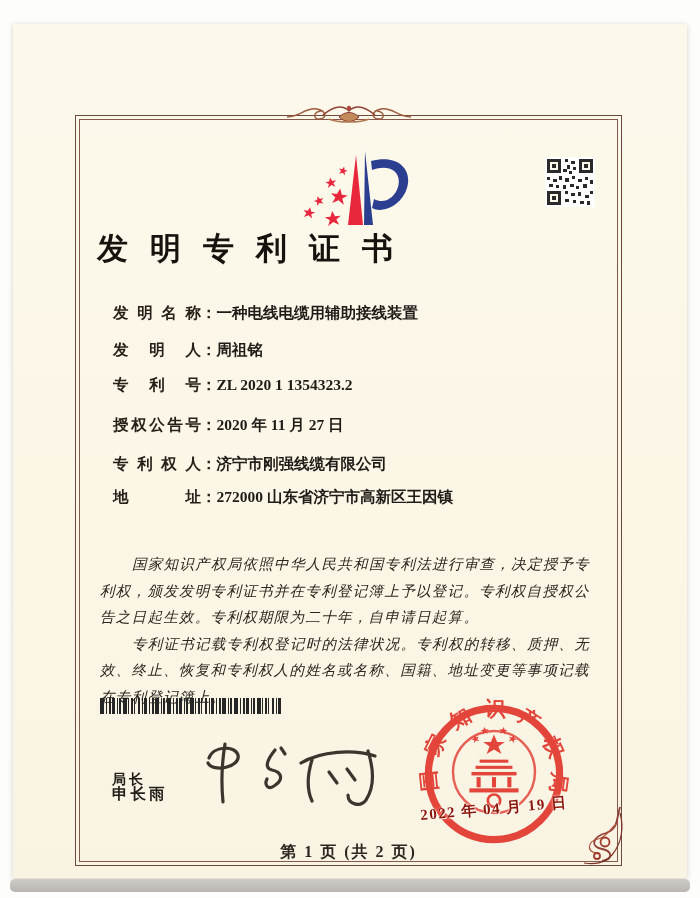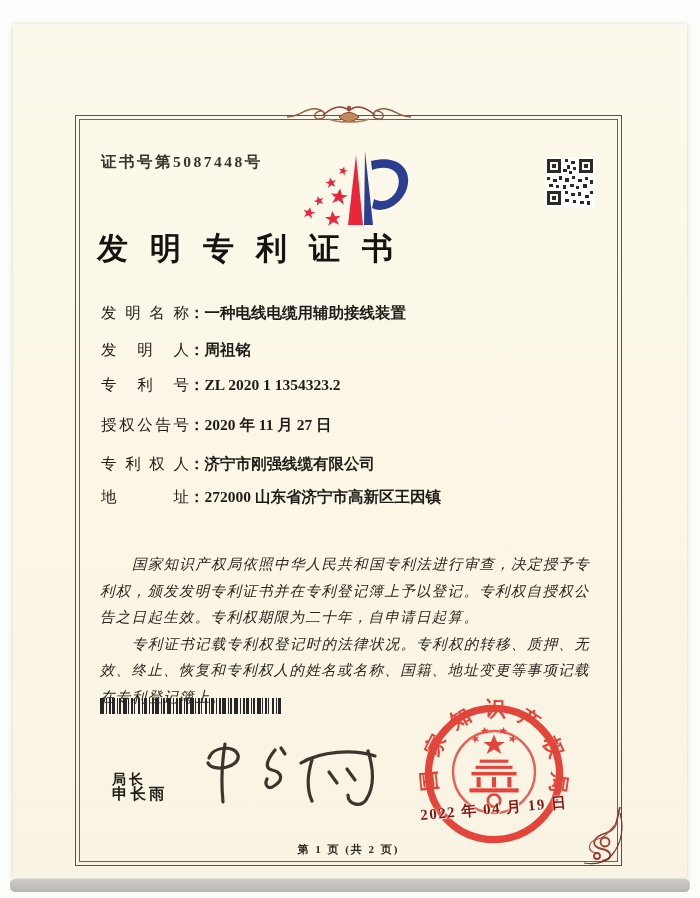--- a/index.html
+++ b/index.html
@@ -24,21 +24,21 @@
 
   .logo { position:absolute; left:280px; top:125px; }
   .qr   { position:absolute; left:532px; top:133px; }
 
   .title { position:absolute; left:62px; top:204px; width:642px; 
            font-size:31px; font-weight:700; color:#16130f; letter-spacing:22px;
            text-indent:22px; }
 
   .frow { position:absolute; left:88px; font-size:15.5px; color:#1f1b17; white-space:nowrap; }
   .flabel { display:inline-block; width:88px; text-align:justify; text-align-last:justify;
-            font-weight:400; color:#262019; vertical-align:bottom; }
+            font-weight:700; color:#262019; vertical-align:bottom;margin-left:12px; }
   .fcolon { font-weight:700; color:#262019; }
   .fvalue { margin-left:0; font-weight:600; }
   .fgroup2 { position:absolute; left:265px; top:0; white-space:nowrap; }
 
   .bodytext { position:absolute; left:87px; top:527px; width:504px; }
   .bodytext p { font-size:14.5px; line-height:26.5px; letter-spacing:1.3px; color:#2b251e;
                 font-style:italic; text-indent:2.2em; font-weight:500; }
 
   .barcode { position:absolute; left:87px; top:674px; }
 
@@ -47,21 +47,21 @@
   .director-name  { position:absolute; left:99px; top:760px; font-size:15.5px; font-weight:700;
                     letter-spacing:3px; color:#23201b; }
   .signature { position:absolute; left:182px; top:714px; }
 
   .seal { position:absolute; left:399px; top:668px; width:164px; height:164px; opacity:.93; }
   .seal-date { position:absolute; left:407px; top:775px; width:160px; font-size:15px;
                font-weight:700; color:#8c150c; letter-spacing:1.5px; transform:rotate(-5deg);
                text-shadow:0 0 3px #fffef6, 1px 1px 0 #fffef6; white-space:nowrap; }
 
   .footer { position:absolute; left:62px; top:818px; width:547px; text-align:center;
-            font-size:11px; font-weight:600; letter-spacing:2px; color:#2c2720; }
+            font-size:16px; font-weight:600; letter-spacing:2px; color:#2c2720; }
 
   .flourish-top { position:absolute; left:270px; top:73px; }
   .corner-br { position:absolute; left:559px; top:779px; }
 </style>
 </head>
 <body>
 
 <div class="stage">
   <div class="paper">
 
@@ -83,21 +83,20 @@
     <svg class="corner-br" width="54" height="64" viewBox="0 0 54 64">
       <g fill="none" stroke="#8f3f33" stroke-width="1.8">
         <path d="M48,4 C44,18 46,26 34,30 C20,34 18,44 30,46 C40,48 42,56 30,58"></path>
         <path d="M46,20 C38,24 36,34 26,36 C16,38 14,48 24,50" stroke="#b0543c" stroke-width="1.2"></path>
         <circle cx="33" cy="39" r="4.5" stroke="#a03a2c"></circle>
         <circle cx="25" cy="53" r="3" stroke="#a03a2c"></circle>
         <path d="M48,10 C52,24 50,40 40,52 C34,59 24,62 12,60" stroke="#7d3327" stroke-width="1.2"></path>
       </g>
     </svg>
 
-    <div class="cert-no">证书号第5087448号</div>
 
     <svg class="logo" width="118" height="82" viewBox="0 0 118 82">
       <defs>
         <path id="st" d="M0,-10 L2.9,-3.1 10,-3.1 4.1,1.2 6.9,8.1 0,3.8 -6.9,8.1 -4.1,1.2 -10,-3.1 -2.9,-3.1 Z"></path>
       </defs>
       <polygon points="63,6 55,76 70,76" fill="#e8273d"></polygon>
       <polygon points="72,2 71,76 80,76" fill="#2c3e8f"></polygon>
       <path d="M78,12 C108,4 122,24 112,44 C104,59 88,64 79,59 L81,50 C92,56 102,48 105,38 C109,24 98,14 79,21 Z" fill="#2c3e8f"></path>
       <g fill="#e8273d">
         <use href="#st" transform="translate(50,22) scale(0.45) rotate(15)"></use>

